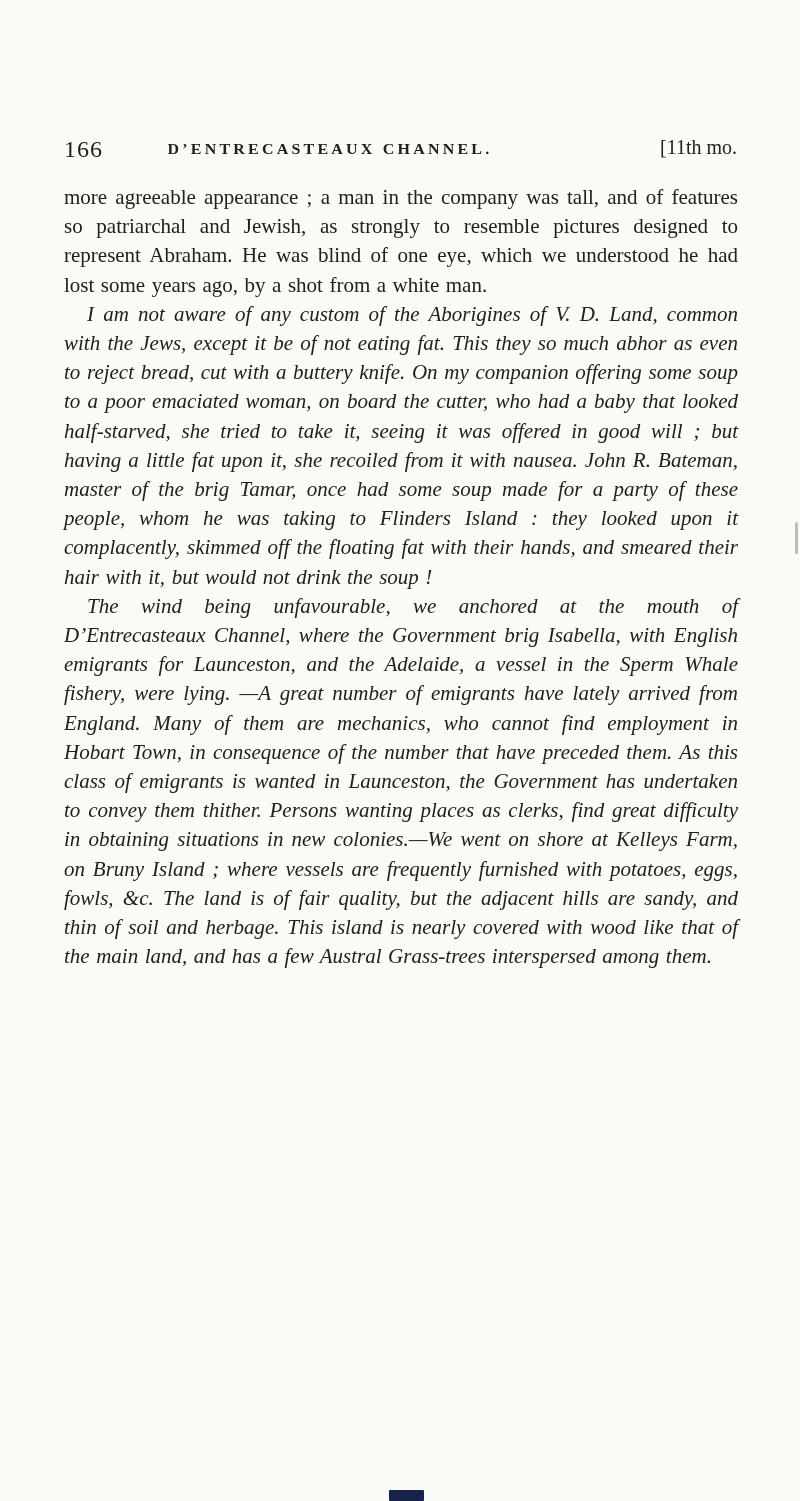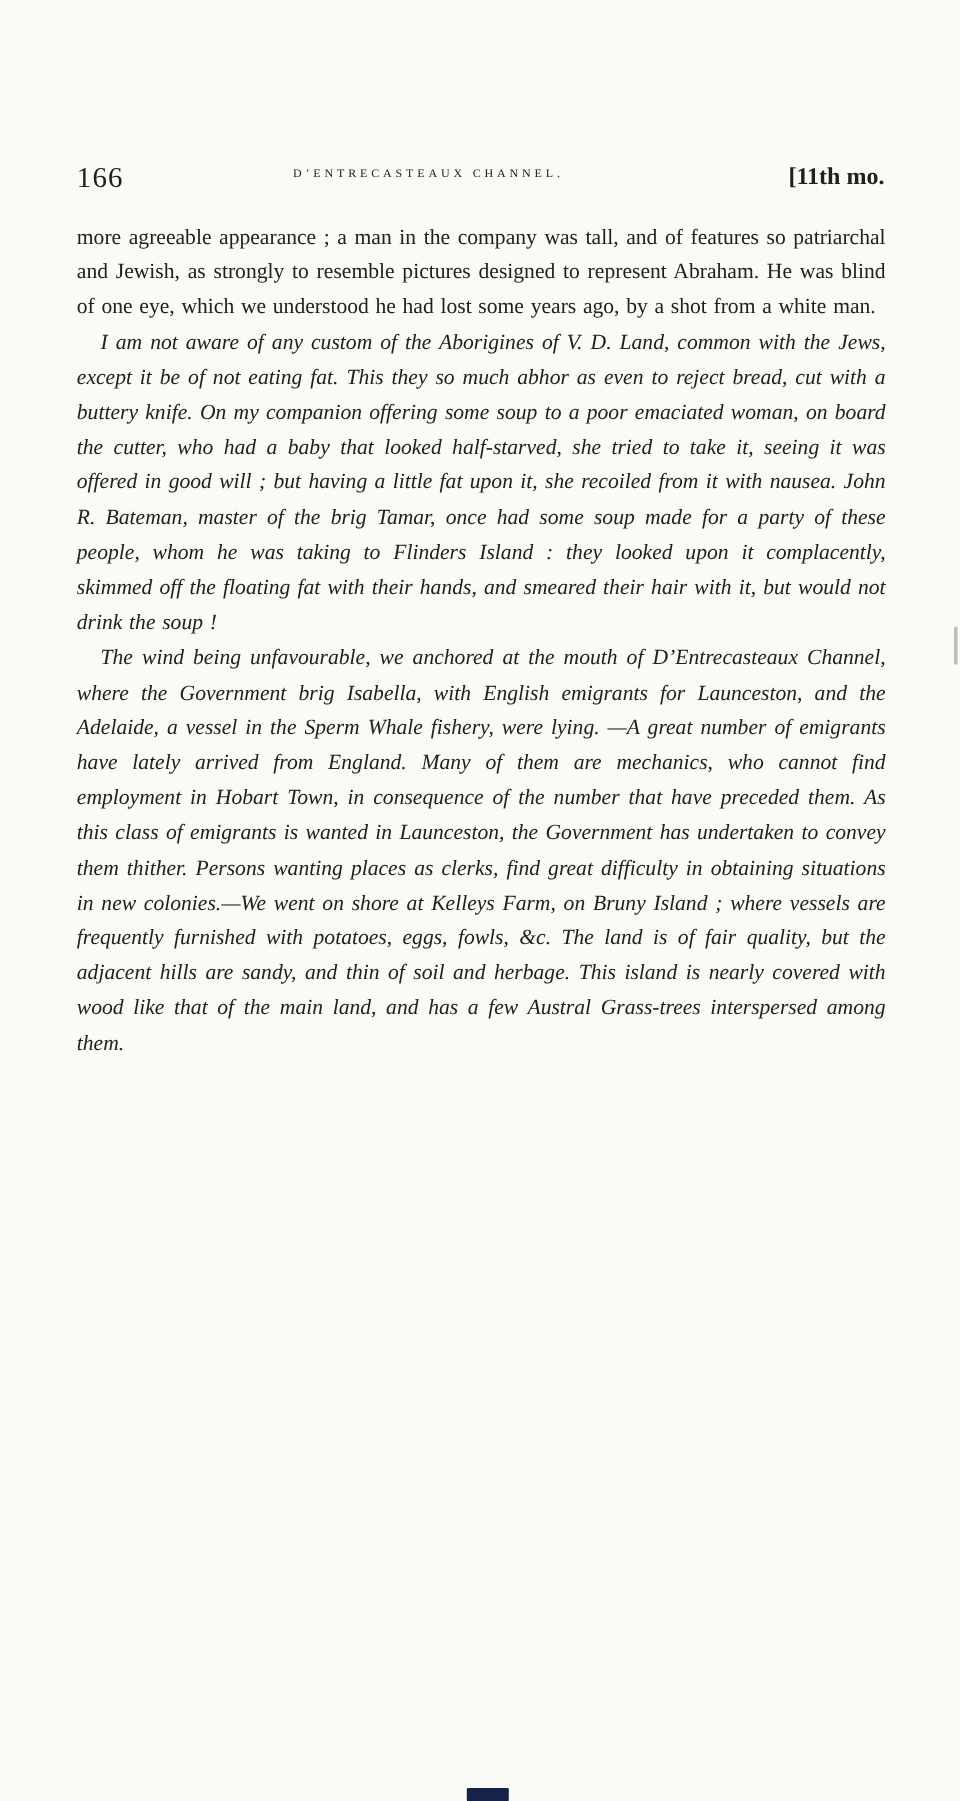--- a/index.html
+++ b/index.html
@@ -31,40 +31,38 @@
     left: 0;
     top: 0;
     font-size: 24px;
     letter-spacing: 1px;
   }
   .running-title {
     position: absolute;
     left: 266px;
     top: 4px;
     transform: translateX(-50%) scaleY(0.95);
-    font-size: 10px;
-    font-weight: normal;
+    font-size: 16px;
+    font-weight: bold;
     letter-spacing: 3.2px;
     white-space: nowrap;
-    margin-left: 27px;
   }
   .header-right {
     position: absolute;
     right: 0;
     top: 0;
     font-size: 20px;
-    font-weight: bold;
   }
   
   .text-block {
     position: absolute;
     top: 183px;
     left: 64px;
     width: 674px;
-    font-size: 18px;
+    font-size: 21px;
     line-height: 29.2px;
     text-align: justify;
     word-spacing: 0.06em;
   }
   .text-block p {
     margin: 0;
   }
   .text-block p.indent {
     text-indent: 1.1em;
     font-style: italic;

